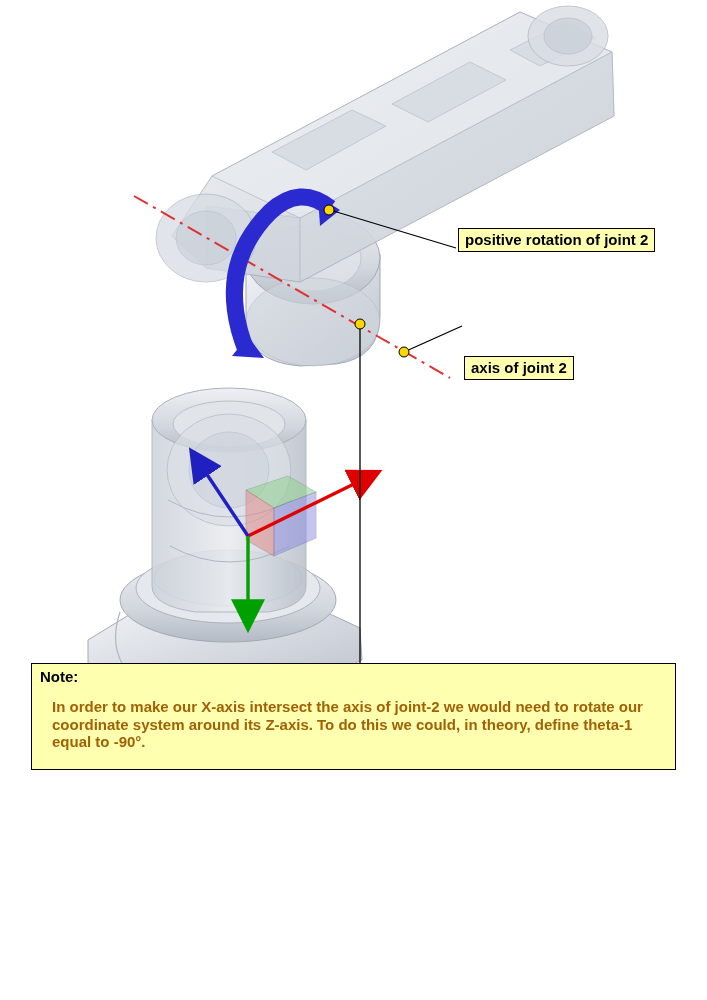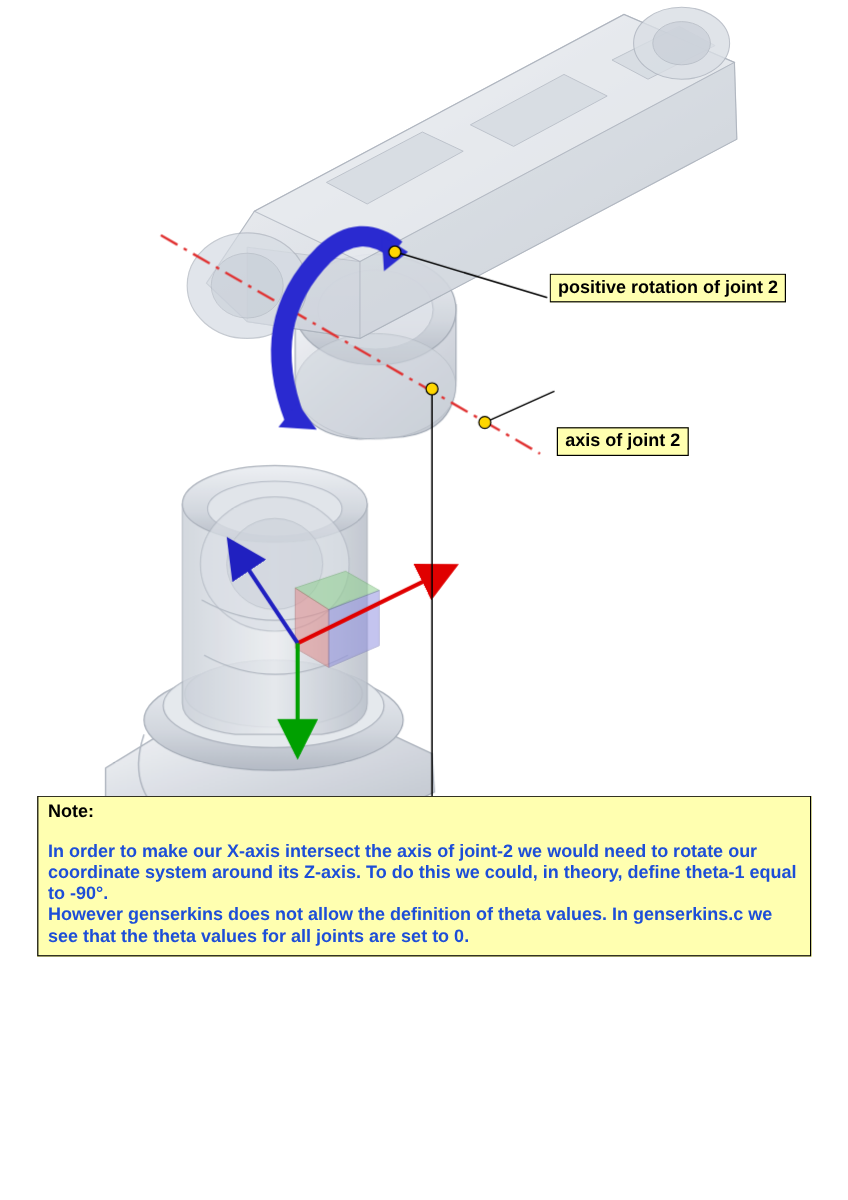--- a/index.html
+++ b/index.html
@@ -52,27 +52,27 @@
     top: 663px;
     width: 645px;
     background: #ffffb0;
     border: 1px solid #000000;
     padding: 4px 6px 6px 8px;
     box-sizing: border-box;
   }
   .note-title {
     font-size: 15px;
     color: #000000;
-    margin: 0 0 15px 0;
+    margin: 0 0 5px 0;
     line-height: 1.18;
   }
   .note-para {
     font-size: 15px;
-    color: #1d4ed8;
-    margin: 0;
+    color: #a16207;
+    margin: 12px;
     line-height: 1.19;
   }
 </style>
 </head>
 <body>
 
 <div class="canvas">
 
   <svg class="robot-svg" viewBox="0 0 707 1000">
     <defs>
@@ -181,16 +181,15 @@
     </g>
   </svg>
 
   <div class="callout" id="callout-rotation">positive rotation of joint 2</div>
 
   <div class="callout" id="callout-axis">axis of joint 2</div>
 
   <div class="note-box">
     <p class="note-title">Note:</p>
     <p class="note-para">In order to make our X-axis intersect the axis of joint-2 we would need to rotate our coordinate system around its Z-axis. To do this we could, in theory,  define theta-1 equal to -90°.</p>
-    <p class="note-para">However genserkins does not allow the definition of theta values. In genserkins.c we see that the theta values for all joints are set to 0.</p>
   </div>
 
 </div>
 
 </body></html>

